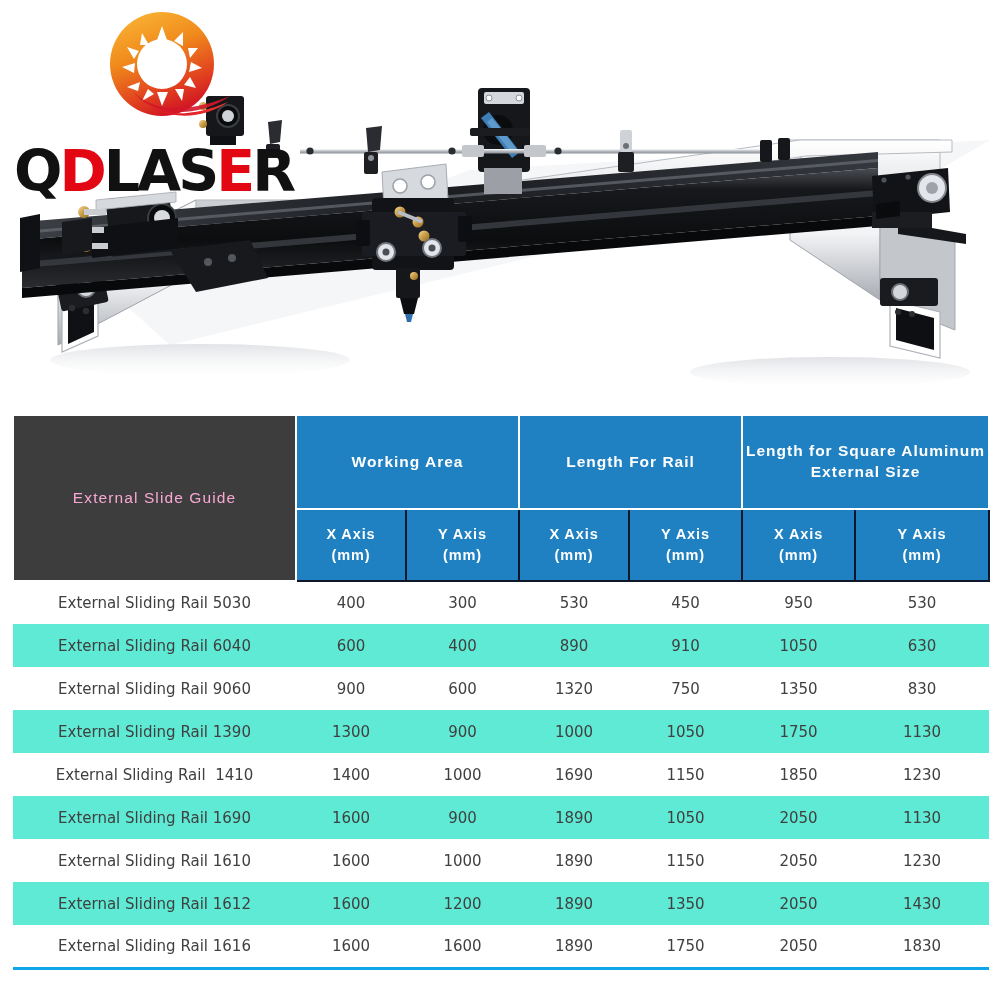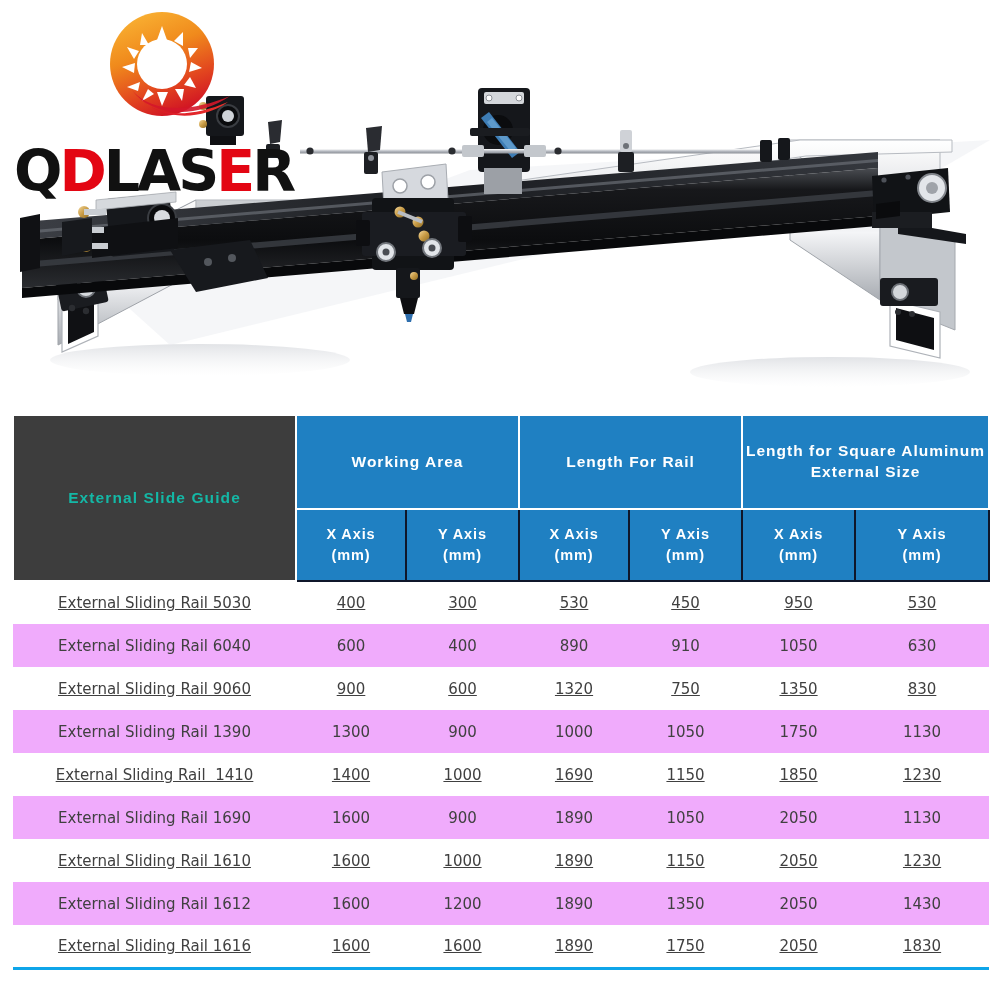--- a/index.html
+++ b/index.html
@@ -54,22 +54,22 @@
     border-collapse: collapse;
     table-layout: fixed;
   }
   #spec-table td, #spec-table th {
     padding: 0;
     margin: 0;
   }
 
   .hdr-dark {
     background: #3d3d3d;
-    color: #14b8a6;
-    font-weight: 700;
+    color: #f9a8d4;
+    font-weight: 400;
     font-size: 15.5px;
     letter-spacing: 1.1px;
     text-align: center;
     vertical-align: middle;
     border: 2px solid #ffffff;
   }
   .hdr-blue {
     background: #1f80c2;
     color: #ffffff;
     font-weight: 700;
@@ -100,22 +100,22 @@
     vertical-align: middle;
     font-size: 15px;
     color: #404040;
     font-family: "DejaVu Sans", sans-serif;
   }
   .cell-name {
     text-align: center;
     padding-right: 6px;
     white-space: pre;
   }
-  tr.odd  td { background: #ffffff; text-decoration: underline; }
-  tr.even td { background: #f0abfc; }
+  tr.odd  td { background: #ffffff; }
+  tr.even td { background: #5eead4; }
 
   tr.last-row td { border-bottom: 3px solid #0ea5e9; }
 </style>
 </head>
 <body>
 
 <div id="page">
 
   <div id="hero">
     <svg id="hero-svg" width="1000" height="400" viewBox="0 0 1000 400">

